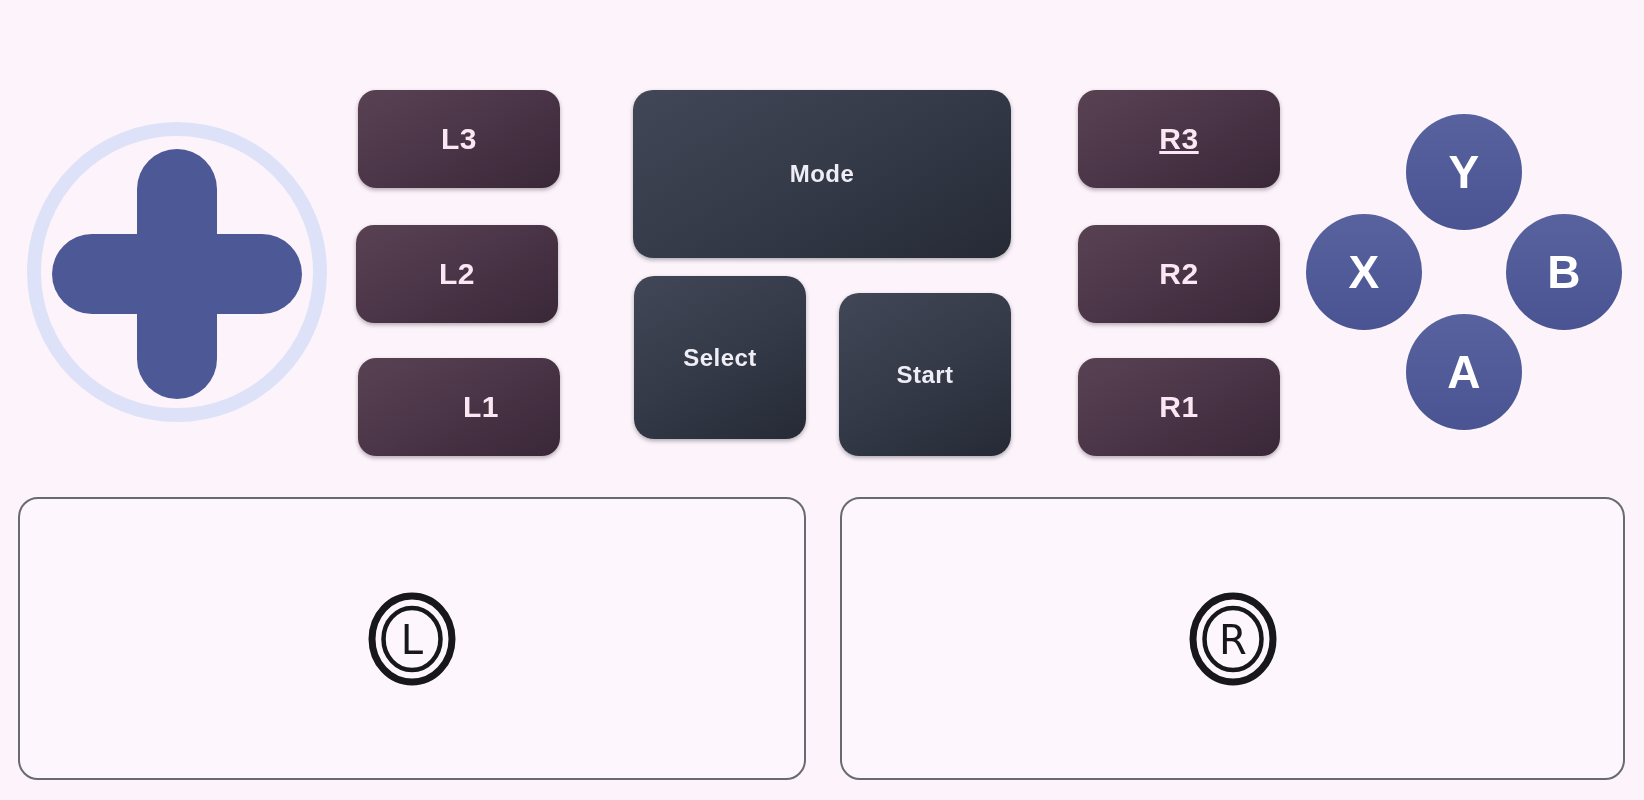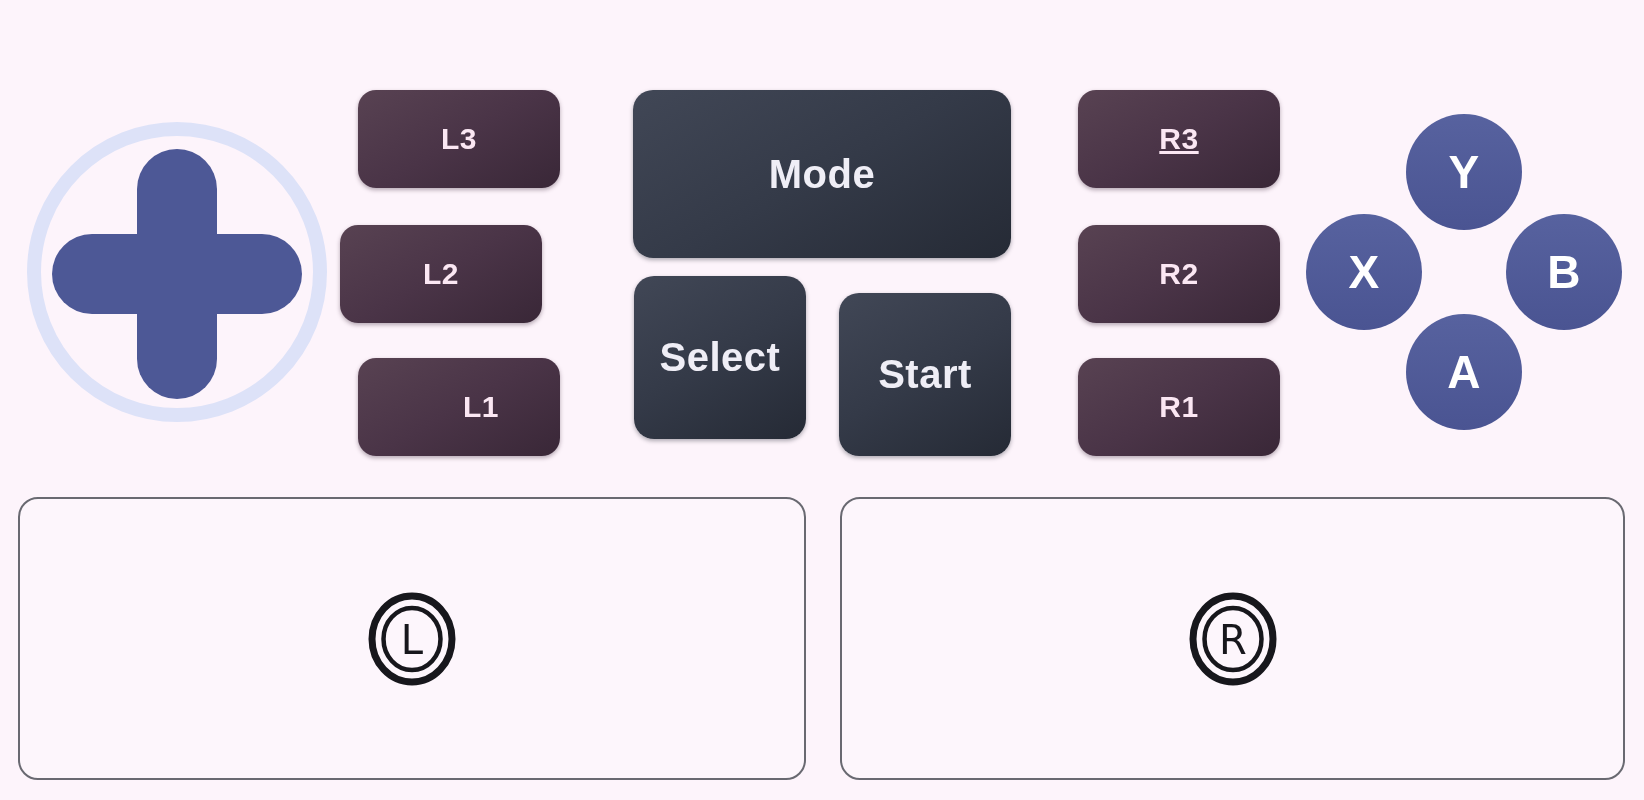--- a/index.html
+++ b/index.html
@@ -51,34 +51,34 @@
     border-radius: 18px;
     background: linear-gradient(150deg, #584252 0%, #4a3447 50%, #392737 100%);
     color: #fbe7f3;
     font-size: 30px;
     box-shadow: 0 2px 4px rgba(45, 22, 42, 0.35);
   }
   .btn.slate {
     border-radius: 20px;
     background: linear-gradient(150deg, #414756 0%, #343a48 50%, #252a35 100%);
     color: #efeef6;
-    font-size: 40px;
+    font-size: 24px;
     box-shadow: 0 2px 4px rgba(25, 28, 40, 0.35);
   }
   .btn.face {
     width: 116px; height: 116px;
     border-radius: 50%;
     background: linear-gradient(180deg, #57629f 0%, #4a5492 100%);
     color: #ffffff;
     font-size: 46px;
   }
 
   
   .pos-l3 { left: 358px; top: 90px;  }
-  .pos-l2 { left: 340px; top: 225px; }
+  .pos-l2 { left: 356px; top: 225px; }
   .pos-l1 { left: 358px; top: 358px; padding-left: 44px; }
   
   .pos-mode   { left: 633px; top: 90px;  width: 378px; height: 168px; }
   .pos-select { left: 634px; top: 276px; width: 172px; height: 163px; }
   .pos-start  { left: 839px; top: 293px; width: 172px; height: 163px; }
   
   .pos-r3 { left: 1078px; top: 90px;  width: 205px; text-decoration: underline; }
   .pos-r2 { left: 1078px; top: 225px; width: 205px; }
   .pos-r1 { left: 1078px; top: 358px; width: 205px; }
   

